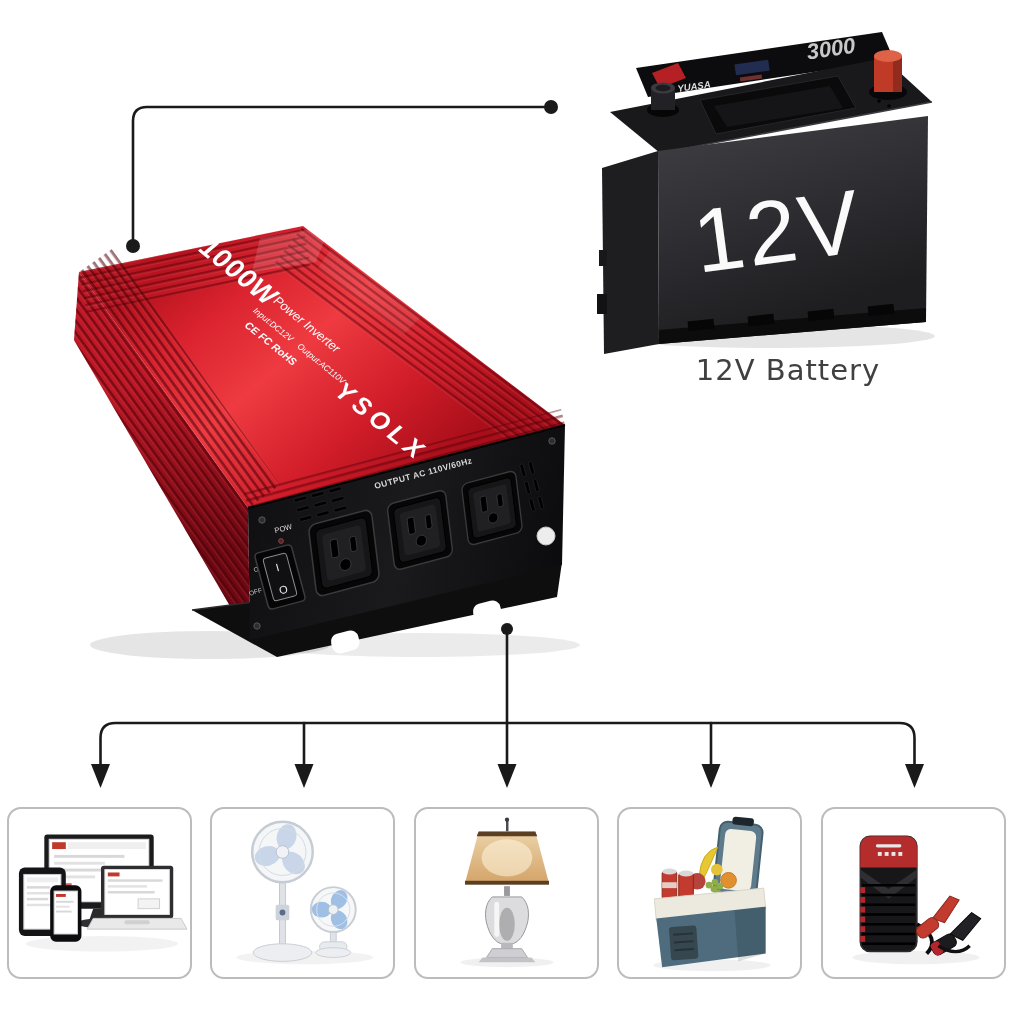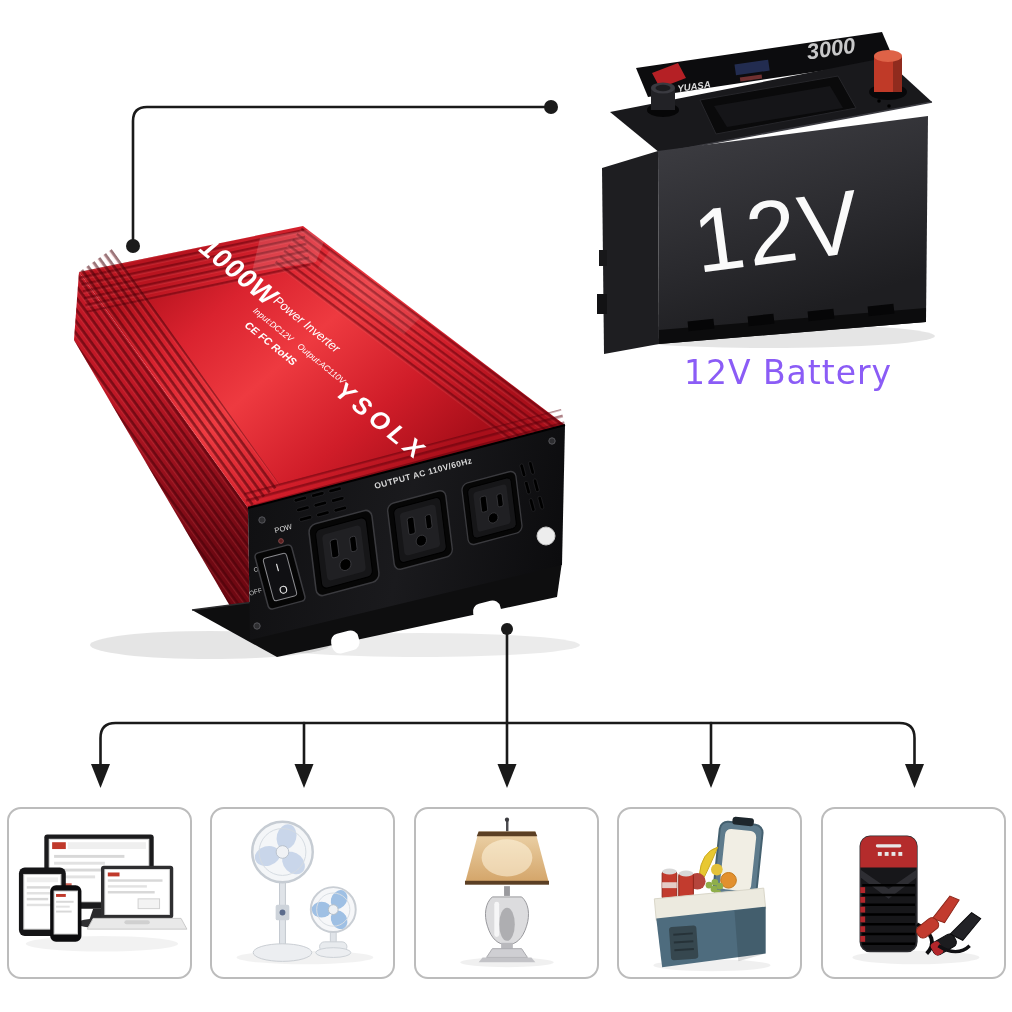--- a/index.html
+++ b/index.html
@@ -2,21 +2,21 @@
 <html><head>
 <meta charset="utf-8">
 <style>
   html,body{margin:0;padding:0;background:#fff;}
   #canvas{position:relative;width:1012px;height:1012px;background:#ffffff;overflow:hidden;
           font-family:"Liberation Sans", sans-serif;}
   svg{display:block;}
   .layer{position:absolute;left:0;top:0;}
   #battery-caption{
      position:absolute;left:618px;top:353px;width:340px;text-align:center;
-     font-size:33px;letter-spacing:1px;color:#8b5cf6;font-family:"DejaVu Sans", sans-serif;}
+     font-size:29px;letter-spacing:1px;color:#404040;font-family:"DejaVu Sans", sans-serif;}
   .device-box{
      position:absolute;top:807px;width:185px;height:172px;box-sizing:border-box;
      background:#fff;border:2px solid #bcbcbc;border-radius:14px;overflow:hidden;}
   .device-box svg{width:100%;height:100%;}
   #box-1{left:7px;} #box-2{left:210px;} #box-3{left:414px;} #box-4{left:617px;} #box-5{left:821px;}
   text{font-family:"Liberation Sans", sans-serif;}
 </style>
 </head>
 <body>
 

